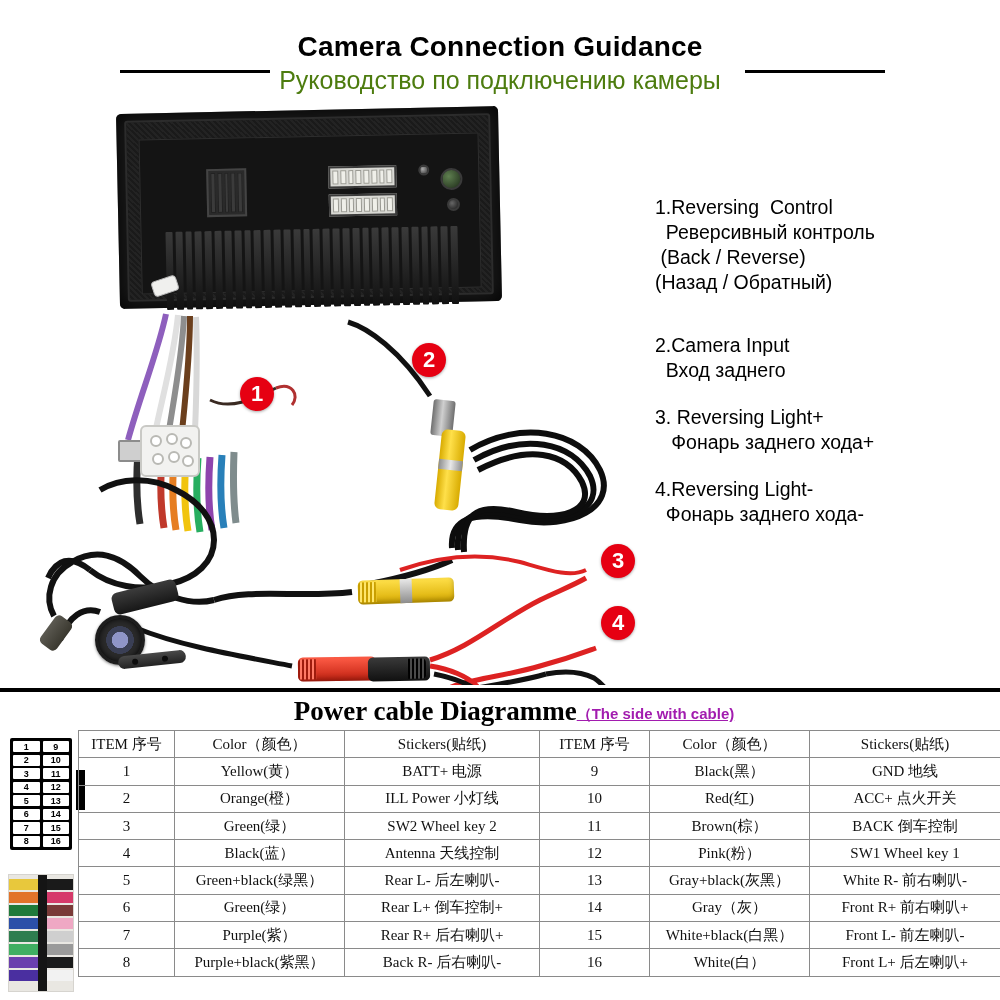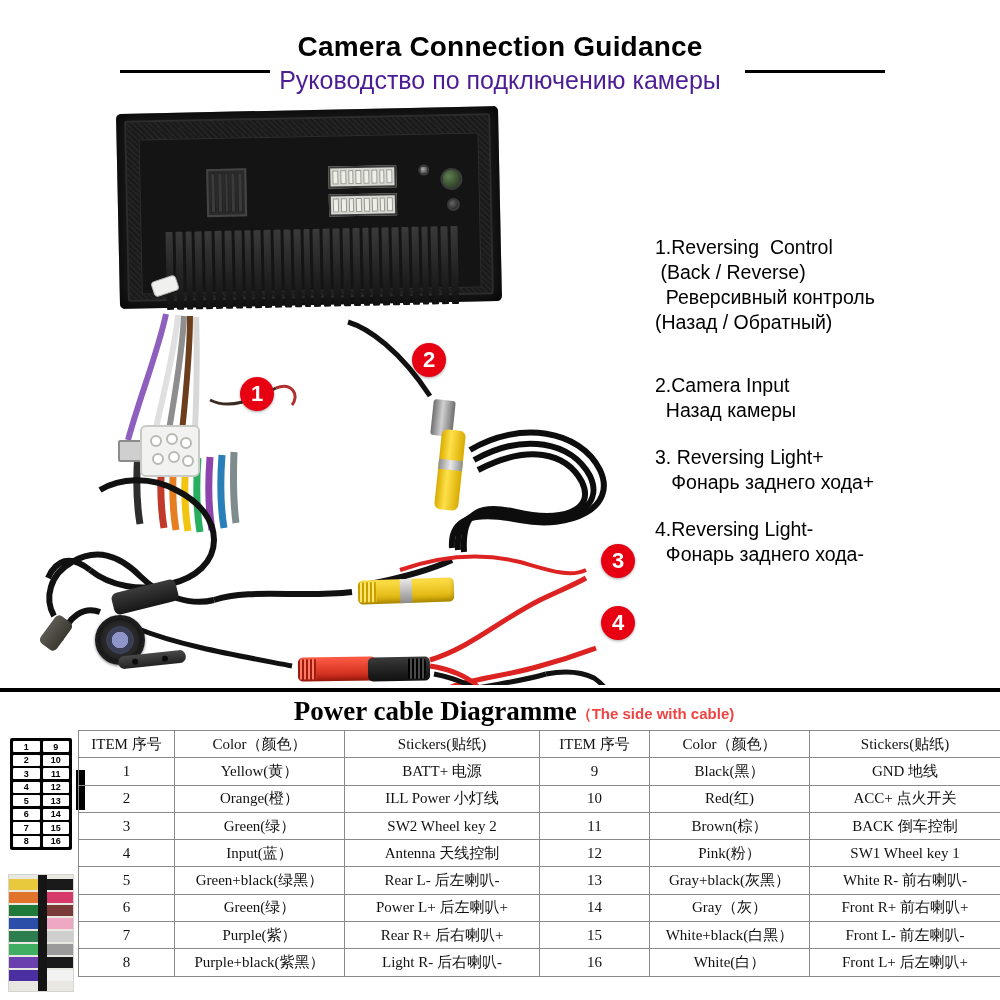--- a/index.html
+++ b/index.html
@@ -15,32 +15,32 @@
   .title-block {
     position: absolute; top: 30px; left: 0; width: 1000px;
     text-align: center;
   }
   .title-en {
     font-size: 28px; font-weight: bold; color:#000;
     letter-spacing: .2px; line-height: 34px;
     font-family: "Liberation Sans", sans-serif;
   }
   .title-ru {
-    font-size: 25px; color:#4c1d95; line-height: 32px;
+    font-size: 25px; color:#4d7c0f; line-height: 32px;
     font-family: "Liberation Sans", sans-serif;
   }
   .rule {
     position:absolute; height:3px; background:#000; top:70px;
   }
   .rule.left  { left:120px; width:150px; }
   .rule.right { left:745px; width:140px; }
 
   
   .legend { position:absolute; left:655px; top:195px; width:345px; }
-  .legend-item { margin-bottom:16px;margin-top:40px; }
+  .legend-item { margin-bottom:16px; }
   .legend-item .ln {
     font-size:19.5px; color:#000; line-height:25px; white-space:pre;
     font-family:"Liberation Sans", sans-serif;
   }
 
   
   .photo-area { position:absolute; left:0; top:100px; width:660px; height:585px; }
 
   
   .hu {
@@ -202,21 +202,21 @@
     background:#fff;
   }
   .tbl-title {
     height:38px; display:flex; align-items:center; justify-content:center;
     padding-left:28px;
   }
   .tbl-title .big {
     font: bold 27px "Liberation Serif", serif; color:#000;
   }
   .tbl-title .small {
-    font: bold 15px "Liberation Sans", sans-serif; color:#ef4444; padding-top:7px;
+    font: bold 15px "Liberation Sans", sans-serif; color:#a21caf; padding-top:7px;text-decoration:underline;
   }
   table.pc {
     position:absolute; left:78px; top:38px; width:922px;
     border-collapse:collapse; table-layout:fixed;
   }
   table.pc th, table.pc td {
     border:1px solid #8a8a8a;
     height:27.3px;
     text-align:center;
     font: 15px "Liberation Serif", serif;
@@ -431,27 +431,27 @@
 
     <div class="badge" style="left:240px; top:277px;">1</div>
     <div class="badge" style="left:412px; top:243px;">2</div>
     <div class="badge" style="left:601px; top:444px;">3</div>
     <div class="badge" style="left:601px; top:506px;">4</div>
   </div>
 
   <div class="legend">
     <div class="legend-item">
       <div class="ln">1.Reversing  Control</div>
+      <div class="ln">  Реверсивный контроль</div>
       <div class="ln"> (Back / Reverse)</div>
-      <div class="ln">  Реверсивный контроль</div>
       <div class="ln">(Назад / Обратный)</div>
     </div>
     <div class="legend-item" style="margin-top:38px">
       <div class="ln">2.Camera Input</div>
-      <div class="ln">  Назад камеры</div>
+      <div class="ln">  Вход заднего</div>
     </div>
     <div class="legend-item" style="margin-top:22px">
       <div class="ln">3. Reversing Light+</div>
       <div class="ln">   Фонарь заднего хода+</div>
     </div>
     <div class="legend-item" style="margin-top:22px">
       <div class="ln">4.Reversing Light-</div>
       <div class="ln">  Фонарь заднего хода-</div>
     </div>
   </div>
@@ -538,54 +538,54 @@
         <tr>
           <td>3</td>
           <td>Green(绿）</td>
           <td>SW2 Wheel key 2</td>
           <td>11</td>
           <td>Brown(棕）</td>
           <td>BACK 倒车控制</td>
         </tr>
         <tr>
           <td>4</td>
-          <td>Input(蓝）</td>
+          <td>Black(蓝）</td>
           <td>Antenna 天线控制</td>
           <td>12</td>
           <td>Pink(粉）</td>
           <td>SW1 Wheel key 1</td>
         </tr>
         <tr>
           <td>5</td>
           <td>Green+black(绿黑）</td>
           <td>Rear L- 后左喇叭-</td>
           <td>13</td>
           <td>Gray+black(灰黑）</td>
           <td>White R- 前右喇叭-</td>
         </tr>
         <tr>
           <td>6</td>
           <td>Green(绿）</td>
-          <td>Power L+ 后左喇叭+</td>
+          <td>Rear L+ 倒车控制+</td>
           <td>14</td>
           <td>Gray（灰）</td>
           <td>Front R+ 前右喇叭+</td>
         </tr>
         <tr>
           <td>7</td>
           <td>Purple(紫）</td>
           <td>Rear R+ 后右喇叭+</td>
           <td>15</td>
           <td>White+black(白黑）</td>
           <td>Front L- 前左喇叭-</td>
         </tr>
         <tr>
           <td>8</td>
           <td>Purple+black(紫黑）</td>
-          <td>Light R- 后右喇叭-</td>
+          <td>Back R- 后右喇叭-</td>
           <td>16</td>
           <td>White(白）</td>
           <td>Front L+ 后左喇叭+</td>
         </tr>
       </tbody>
     </table>
   </div>
 
 </div>
 

